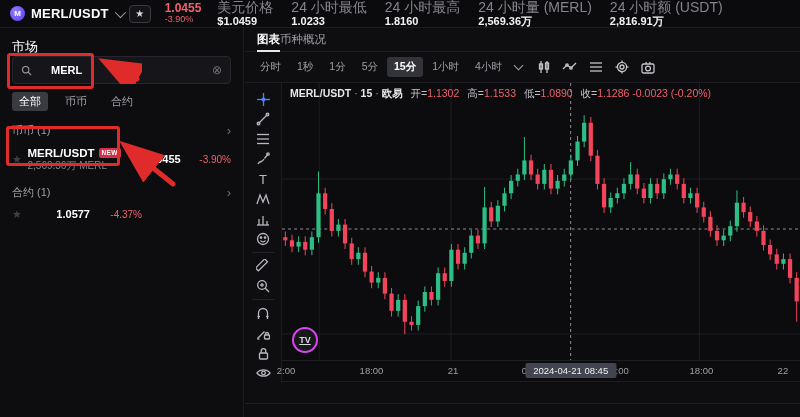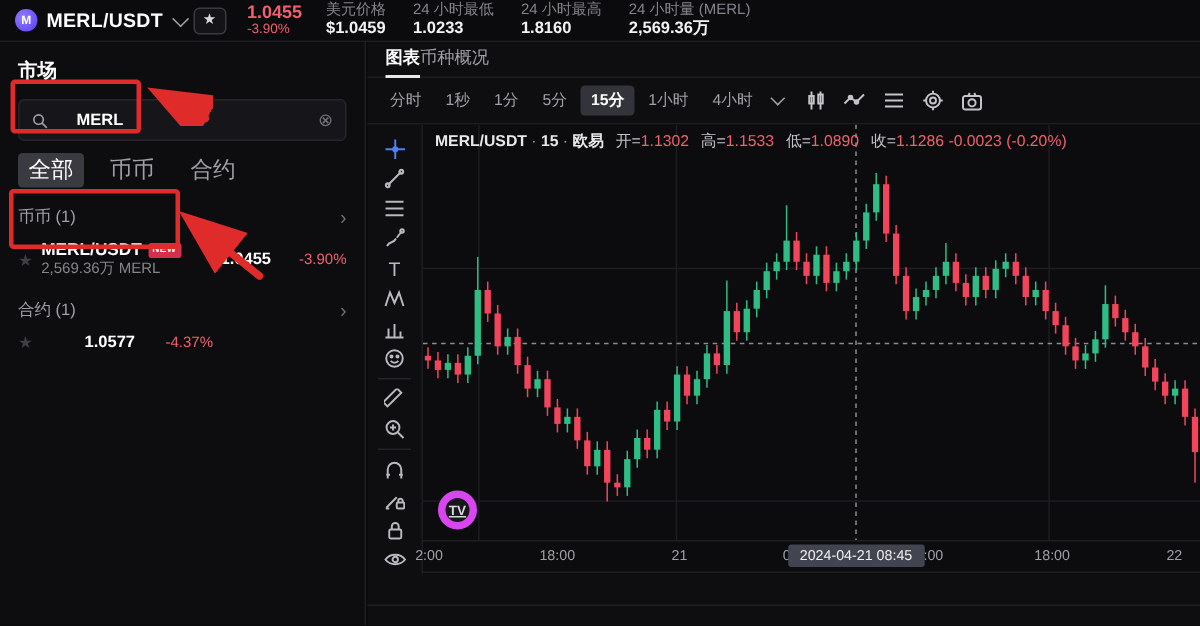--- a/index.html
+++ b/index.html
@@ -17,33 +17,33 @@
   .sym { font-size:13px; font-weight:bold; color:#fff; letter-spacing:.2px; }
   .chev { width:8px; height:8px; border-right:1.5px solid #9fa0a6; border-bottom:1.5px solid #9fa0a6;
     transform:rotate(45deg) translateY(-2px); display:inline-block; }
   .starbtn { margin-left:6px; width:22px; height:18px; background:#141418; border:1px solid #3a3a41;
     border-radius:4px; color:#d8d8dc; font-size:10px; line-height:16px; text-align:center; cursor:pointer; }
   .pxblock { margin-left:14px; line-height:1.05; }
   .px { color:#f0616d; font-size:12px; font-weight:bold; }
   .chg { color:#f0616d; font-size:9px; }
   .stats { display:flex; margin-left:16px; gap:18px; }
   .stat { line-height:1.15; }
-  .stat .lb { color:#84848c; font-size:10px; white-space:nowrap; }
+  .stat .lb { color:#84848c; font-size:14px; white-space:nowrap; }
   .stat .vl { color:#f2f2f4; font-size:11px; font-weight:bold; white-space:nowrap; }
 
   
   .sidebar { position:absolute; left:0; top:28px; width:244px; height:389px;
     background:#0d0d10; border-right:1px solid #1e1e23; padding:10px 12px; }
-  .sb-title { font-size:13px; font-weight:bold; color:#fff; margin-bottom:10px; }
+  .sb-title { font-size:13px; font-weight:normal; color:#fff; }
   .searchbar { display:flex; align-items:center; height:28px; background:#16161a;
     border:1px solid #26262c; border-radius:4px; padding:0 8px; gap:19px; }
   .searchbar .q { color:#fff; font-size:11px; font-weight:bold; flex:1; }
   .clear { color:#6f6f77; font-size:12px; }
   .sb-tabs { display:flex; gap:10px; margin-top:8px; align-items:center; }
-  .sb-tab { font-size:15px; color:#9fa0a6; padding:2px 7px; border-radius:3px; cursor:pointer; }
+  .sb-tab { font-size:11px; color:#9fa0a6; padding:2px 7px; border-radius:3px; cursor:pointer; }
   .sb-tab.active { background:#3a3a41; color:#fff; }
   .sec-h { display:flex; justify-content:space-between; align-items:center;
     color:#9fa0a6; font-size:11px; margin-top:12px; }
   .sec-h .arr { color:#6f6f77; font-size:13px; }
   .mrow { display:flex; align-items:center; margin-top:8px; cursor:pointer; }
   .mrow .star { color:#3e3e46; font-size:11px; width:16px; }
   .mrow .nm-block { flex:1; line-height:1.25; }
   .nm-line { display:flex; align-items:center; gap:4px; }
   .mrow .nm { color:#fff; font-size:11.5px; font-weight:bold; }
   .tag-perp { color:#4a8af4; font-size:10px; }
@@ -79,21 +79,21 @@
   .dsep { width:22px; border-top:1px solid #232329; margin:3px 0; }
 
   .plot { position:relative; flex:1; background:#0c0c0f; cursor:crosshair; }
   .plot svg.candles { position:absolute; left:0; top:0; width:100%; height:277px; }
   .legend { position:absolute; left:8px; top:4px; font-size:10.5px; white-space:nowrap; z-index:3; }
   .legend .t { color:#e8e8ea; font-weight:bold; }
   .legend .s { color:#9fa0a6; }
   .legend .lb { color:#c0c0c6; margin-left:5px; }
   .legend .vr { color:#f0616d; }
   .tvlogo { position:absolute; left:10px; bottom:30px; width:26px; height:26px; border-radius:50%;
-    background:#17171c; border:5px solid #d946ef; color:#d9d9de; font-size:9px; font-weight:bold;
+    background:#17171c; border:2px solid #d946ef; color:#d9d9de; font-size:9px; font-weight:bold;
     display:flex; align-items:center; justify-content:center; z-index:3;text-decoration:underline; }
   .taxis { position:absolute; left:0; top:277px; height:22px; width:100%;
     border-top:1px solid #1e1e23; border-bottom:1px solid #1e1e23;text-align:right; }
   .tick { position:absolute; top:4px; transform:translateX(-50%); color:#9fa0a6; font-size:9.5px; white-space:nowrap; }
   .ttip { position:absolute; top:280px; transform:translateX(-50%); background:#42454f; color:#f0f0f2;
     font-size:9.5px; padding:2px 8px; border-radius:2px; z-index:4; white-space:nowrap; }
   .sub-strip { height:21px; border-bottom:1px solid #1e1e23; }
 
   
   .ann-box { position:absolute; border:3px solid #e02b2b; border-radius:3px; z-index:9; pointer-events:none; }
@@ -126,20 +126,24 @@
         <div class="lb">24 小时最低</div>
         <div class="vl">1.0233</div>
       </div>
       <div class="stat">
         <div class="lb">24 小时最高</div>
         <div class="vl">1.8160</div>
       </div>
       <div class="stat">
         <div class="lb">24 小时量 (MERL)</div>
         <div class="vl">2,569.36万</div>
+      </div>
+      <div class="stat">
+        <div class="lb">24 小时额 (USDT)</div>
+        <div class="vl">2,816.91万</div>
       </div>
     </div>
   </header>
 
   <aside class="sidebar">
     <div class="sb-title">市场</div>
 
     <div class="searchbar">
       <svg width="11" height="11" viewBox="0 0 14 14">
         <circle cx="6" cy="6" r="4" stroke="#9fa0a6" fill="none" stroke-width="1.4"></circle>

